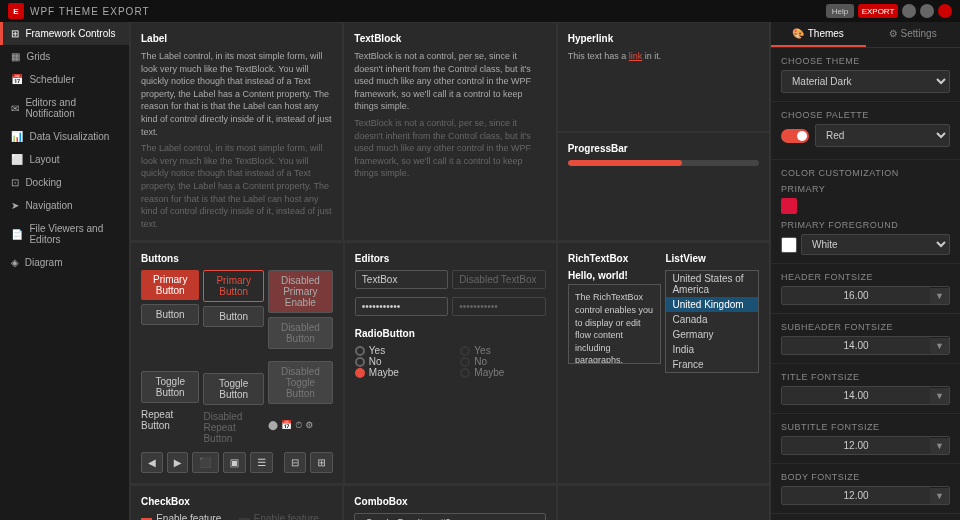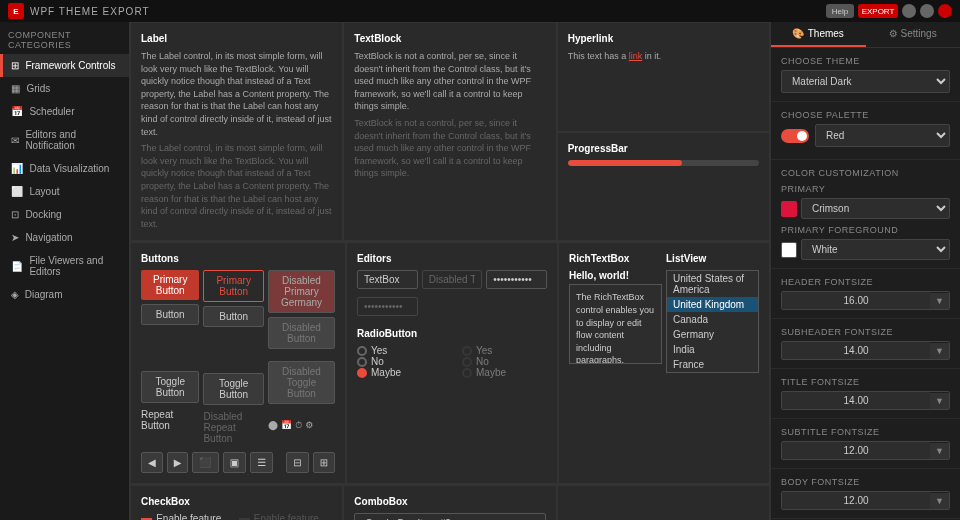--- a/index.html
+++ b/index.html
@@ -113,21 +113,20 @@
     <button class="title-bar-btn export">EXPORT</button>
     <button class="title-bar-btn min"></button>
     <button class="title-bar-btn max"></button>
     <button class="title-bar-btn close"></button>
   </div>
 </div>
 
 <div class="main">
 
   <div class="sidebar">
-    <div class="sidebar-title">Component categories</div>
     <div class="sidebar-item active">
       <span>⊞</span>
       <span>Framework Controls</span>
     </div>
     <div class="sidebar-item">
       <span>▦</span>
       <span>Grids</span>
     </div>
     <div class="sidebar-item">
       <span>📅</span>
@@ -210,21 +209,21 @@
             <button class="btn-toggle">Toggle Button</button>
             <div style="font-size:10px;color:#ccc;padding:2px 0;">Repeat Button</div>
           </div>
           <div>
             <button class="btn-default" style="color:#e74c3c;border-color:#e74c3c;background:transparent;">Primary Button</button>
             <button class="btn-default">Button</button>
             <button class="btn-toggle">Toggle Button</button>
             <div style="font-size:10px;color:#666;padding:2px 0;">Disabled Repeat Button</div>
           </div>
           <div>
-            <button class="btn-disabled-red">Disabled Primary Germany</button>
+            <button class="btn-disabled-red">Disabled Primary Enable</button>
             <button class="btn-disabled">Disabled Button</button>
             <button class="btn-disabled">Disabled Toggle Button</button>
             <div style="display:flex;gap:3px;margin-top:4px;">
               <span style="font-size:9px;color:#aaa;">⬤</span>
               <span style="font-size:9px;color:#aaa;">📅</span>
               <span style="font-size:9px;color:#aaa;">⏱</span>
               <span style="font-size:9px;color:#aaa;">⚙</span>
             </div>
           </div>
         </div>
@@ -236,21 +235,21 @@
           <button class="btn-icon">☰</button>
           <div style="margin-left:auto;display:flex;gap:4px;">
             <button class="btn-icon">⊟</button>
             <button class="btn-icon">⊞</button>
           </div>
         </div>
       </div>
 
       <div class="demo-cell">
         <div class="demo-title">Editors</div>
-        <div style="display:grid;grid-template-columns:1fr 1fr 1fr;gap:4px;">
+        <div style="display:grid;grid-template-columns:1fr 1fr;gap:4px;">
           <input class="textbox" value="TextBox" style="">
           <input class="textbox-disabled" value="Disabled TextBox" disabled="" style="">
           <input class="password" type="password" value="password123" style="">
           <input class="password" type="password" value="password123" disabled="" style="background: rgb(42, 42, 42); color: rgb(102, 102, 102); border-color: rgb(68, 68, 68);">
         </div>
 
         <div style="margin-top:8px;">
           <div class="demo-title">RadioButton</div>
           <div style="display:grid;grid-template-columns:1fr 1fr;gap:20px;margin-top:4px;">
             <div>
@@ -381,23 +380,20 @@
         </select>
       </div>
     </div>
 
     <div class="panel-section">
       <div class="panel-label">Color customization</div>
 
       <div class="panel-label" style="margin-top:6px;">Primary</div>
       <div class="dropdown-row">
         <span class="color-swatch" style="background:#dc143c;"></span>
-        <select class="panel-dropdown">
-          <option>Crimson</option>
-        </select>
       </div>
 
       <div class="panel-label" style="margin-top:6px;">Primary Foreground</div>
       <div class="dropdown-row">
         <span class="color-swatch" style="background:#fff;border:1px solid #555;"></span>
         <select class="panel-dropdown">
           <option>White</option>
         </select>
       </div>
     </div>

